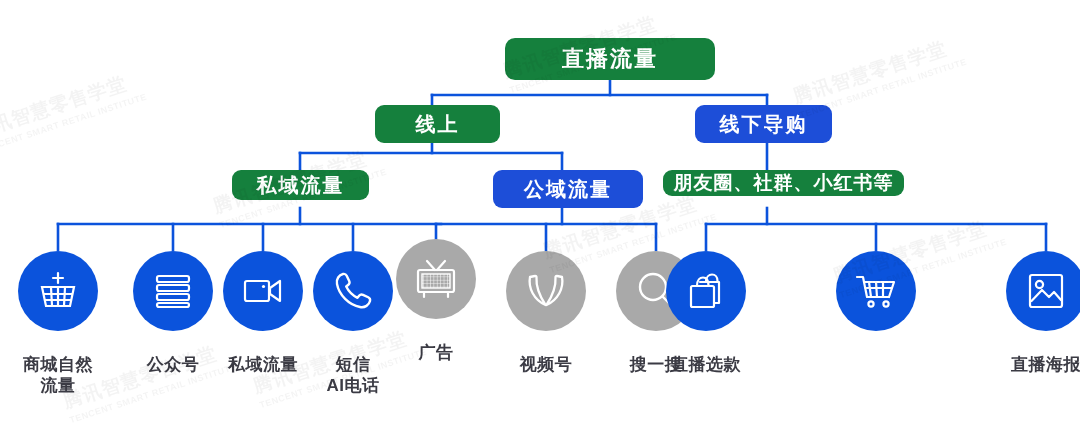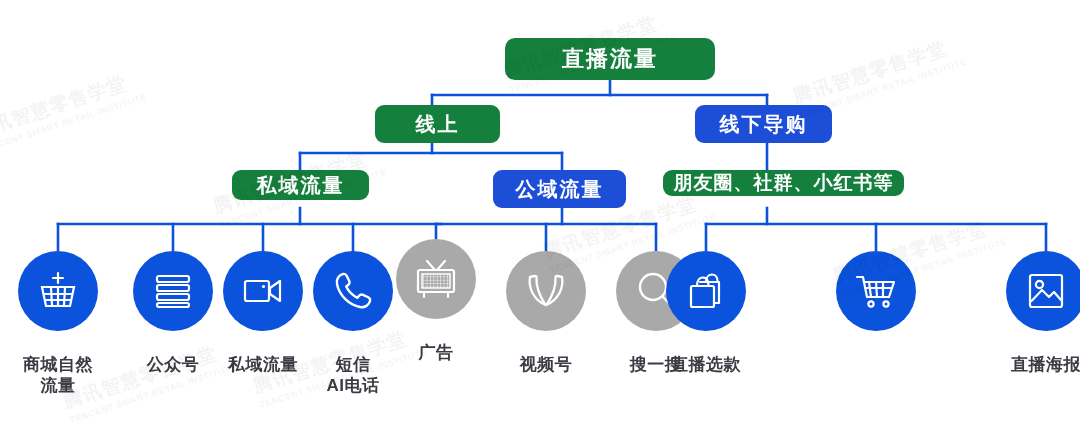--- a/index.html
+++ b/index.html
@@ -42,21 +42,21 @@
     z-index:3;
     white-space:nowrap;
   }
   .node.blue{background:#15803d;}
   .node.gray{background:#1d4ed8;}
 
   #n-root{left:505px;top:38px;width:210px;height:42px;font-size:22px;border-radius:10px;}
   #n-online{left:375px;top:105px;width:125px;height:38px;font-size:20px;}
   #n-offline{left:695px;top:105px;width:137px;height:38px;font-size:20px;}
   #n-private{left:232px;top:170px;width:137px;height:30px;font-size:20px;}
-  #n-public{left:493px;top:170px;width:133px;height:38px;font-size:20px;text-align:center;}
+  #n-public{left:493px;top:170px;width:150px;height:38px;font-size:20px;text-align:center;}
   #n-social{left:663px;top:170px;width:241px;height:26px;font-size:19px;letter-spacing:1px;}
 
   
   .leaf{position:absolute;z-index:3;width:110px;text-align:center;}
   .circle{
     width:80px;height:80px;border-radius:50%;
     margin:0 auto;
     display:flex;align-items:center;justify-content:center;
     box-sizing:border-box;
   }

